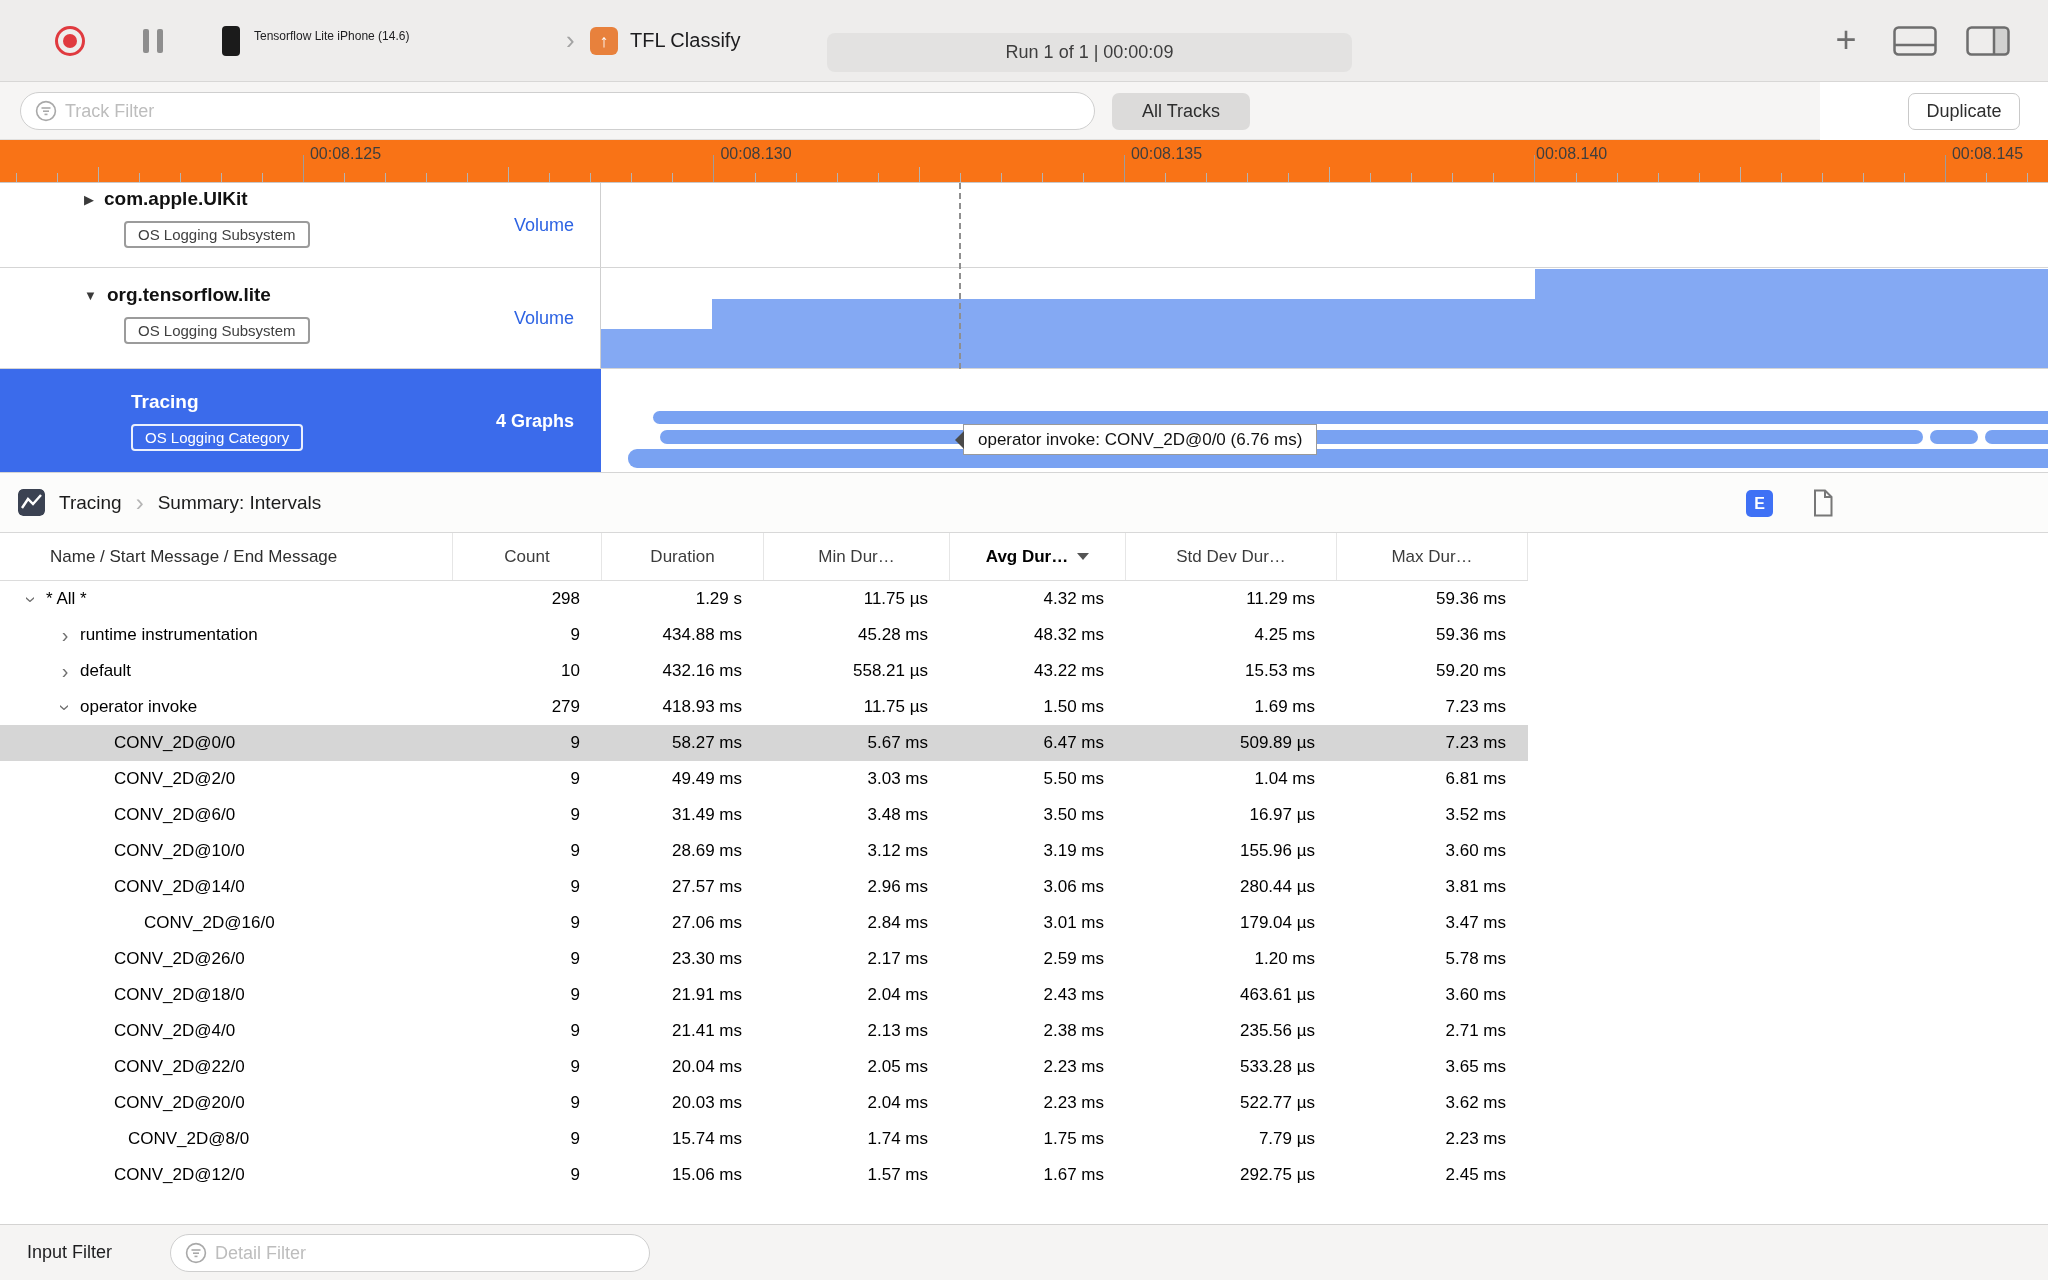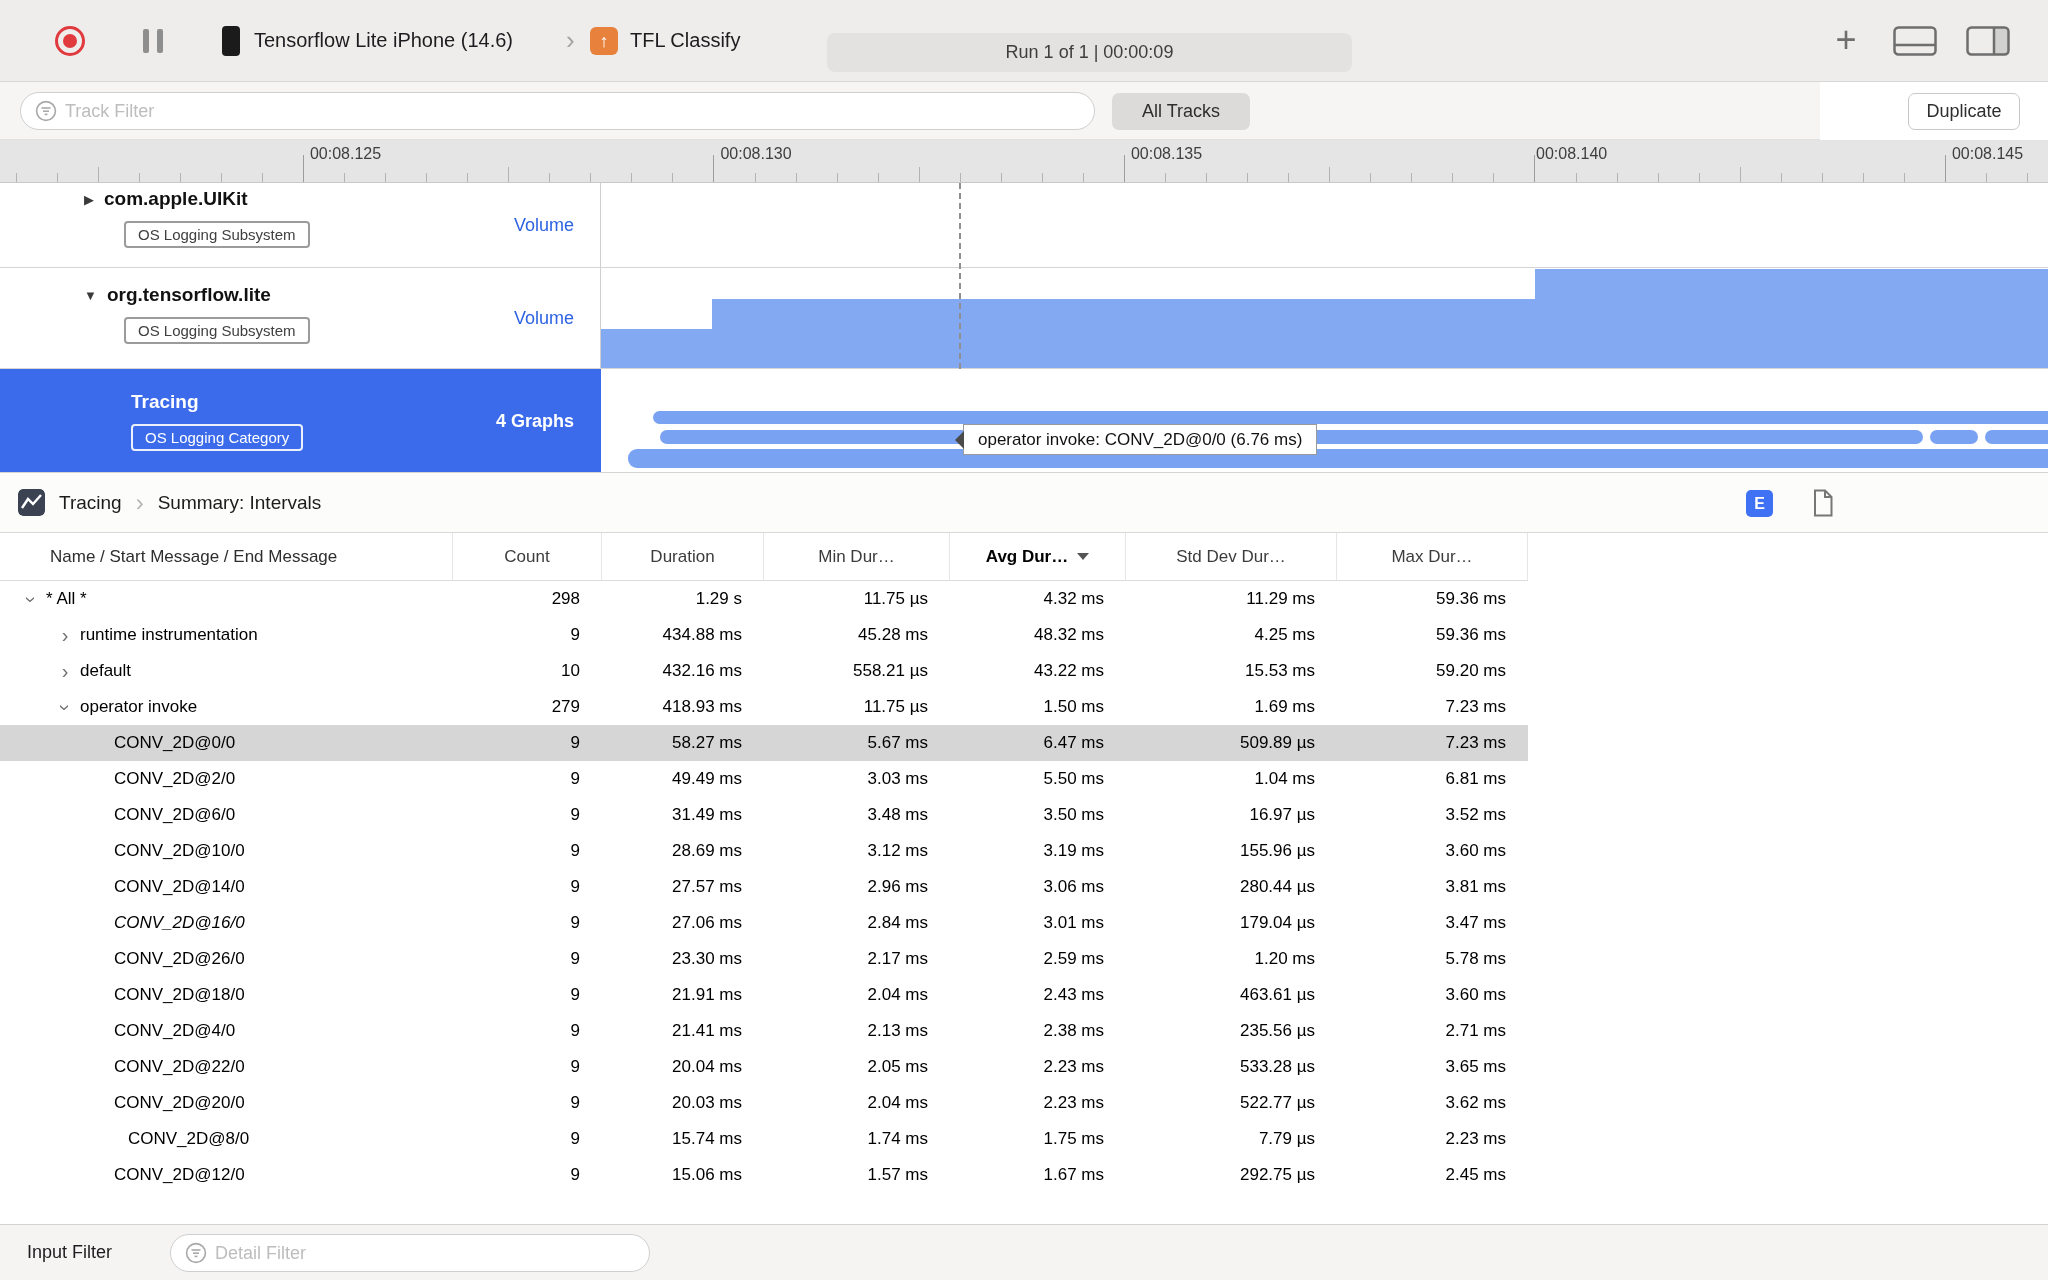--- a/index.html
+++ b/index.html
@@ -10,21 +10,21 @@
   
   .toolbar { position:absolute; top:0; left:0; width:2048px; height:82px;
              background:#eeedec; border-bottom:1px solid #d8d7d6; }
   .record-btn { position:absolute; left:55px; top:26px; width:30px; height:30px; border-radius:50%;
                 border:3px solid #e03a3f; display:flex; align-items:center; justify-content:center; }
   .record-btn::after { content:""; width:14px; height:14px; border-radius:50%; background:#e03a3f; }
   .pause-btn { position:absolute; left:143px; top:29px; display:flex; gap:8px; }
   .pause-btn span { width:6px; height:24px; background:#8e8e8e; border-radius:2px; }
   .iphone-icon { position:absolute; left:222px; top:26px; width:18px; height:30px;
                  background:#1b1b1b; border-radius:4px; }
-  .device-name { position:absolute; left:254px; top:29px; font-size:20px; color:#1d1d1f; }
+  .device-name { position:absolute; left:254px; top:29px; font-size:12px; color:#1d1d1f; }
   .tool-chev { position:absolute; left:566px; top:25px; font-size:26px; color:#a3a3a3; }
   .tfl-icon { position:absolute; left:590px; top:27px; width:28px; height:28px; background:#e8813c;
               border-radius:6px; color:#fff; font-size:18px; font-weight:bold;
               display:flex; align-items:center; justify-content:center; }
   .app-name { position:absolute; left:630px; top:29px; font-size:20px; color:#1d1d1f; }
   .run-pill { position:absolute; left:827px; top:33px; width:525px; height:39px; background:#e3e2e1;
               border-radius:8px; display:flex; align-items:center; justify-content:center;
               font-size:18px; color:#3d3d3d; }
   .plus-btn { position:absolute; left:1828px; top:20px; width:36px; height:40px; font-size:36px;
               font-weight:300; color:#6e6e6e; display:flex; align-items:center; justify-content:center; }
@@ -42,21 +42,21 @@
                 color:#333; flex:1; }
   .pill-input::placeholder { color:#bdbdbd; }
   .all-tracks { position:absolute; left:1112px; top:11px; width:138px; height:37px; background:#dcdbda;
                 border-radius:7px; display:flex; align-items:center; justify-content:center;
                 font-size:18px; color:#2e2e2e; }
   .duplicate { position:absolute; left:1908px; top:11px; width:112px; height:37px; background:#fff;
                border:1px solid #c9c9c9; border-radius:7px; display:flex; align-items:center;
                justify-content:center; font-size:18px; color:#2e2e2e; }
 
   
-  .ruler { position:absolute; top:140px; left:0; width:2048px; height:43px; background:#e5e5e5;
+  .ruler { position:absolute; top:140px; left:0; width:2048px; height:43px; background:#f97316;
            border-bottom:1px solid #c8c8c8; overflow:hidden; }
   .tick { position:absolute; bottom:0; width:1px; background:#b3b3b3; }
   .tick.minor { height:9px; }
   .tick.medium { height:15px; }
   .tick.major { height:27px; background:#9d9d9d; }
   .tick-label { position:absolute; top:5px; font-size:16px; color:#3e3e3e; white-space:nowrap; }
 
   
   .track { position:absolute; left:0; width:2048px; border-bottom:1px solid #d5d5d5; background:#fff; }
   .track.t1 { top:183px; height:85px; }
@@ -423,21 +423,21 @@
       <span class="name-text">CONV_2D@14/0</span>
     </div>
     <div class="cell num">9</div>
     <div class="cell num">27.57 ms</div>
     <div class="cell num">2.96 ms</div>
     <div class="cell num">3.06 ms</div>
     <div class="cell num">280.44 µs</div>
     <div class="cell num">3.81 ms</div>
   </div>
       <div class="trow">
-    <div class="cell cell-name" style="padding-left: 86px; font-style: italic;">
+    <div class="cell cell-name" style="padding-left: 116px;">
       <span class="chevron"></span>
       <span class="name-text">CONV_2D@16/0</span>
     </div>
     <div class="cell num">9</div>
     <div class="cell num">27.06 ms</div>
     <div class="cell num">2.84 ms</div>
     <div class="cell num">3.01 ms</div>
     <div class="cell num">179.04 µs</div>
     <div class="cell num">3.47 ms</div>
   </div>

